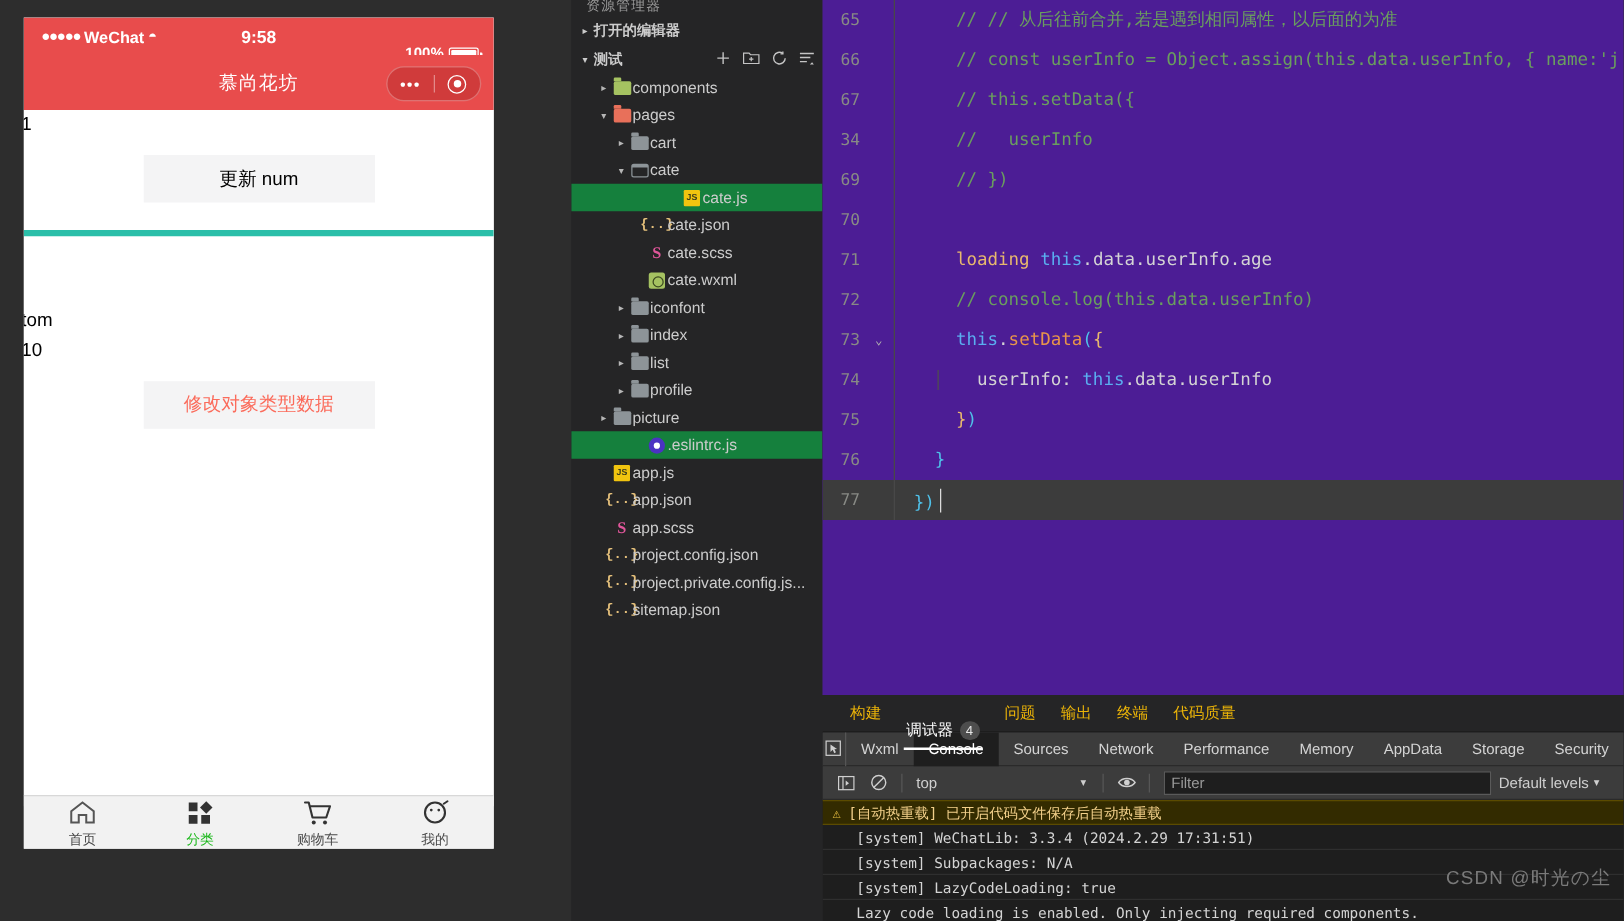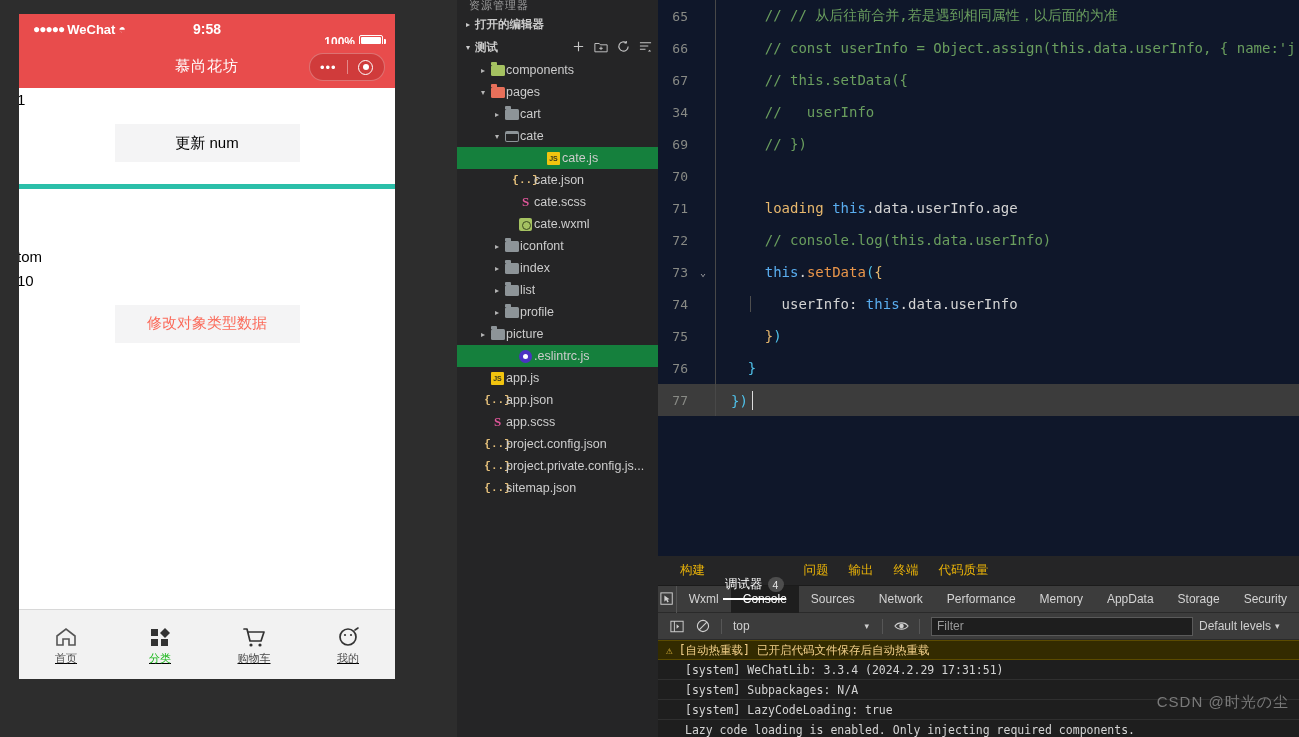--- a/index.html
+++ b/index.html
@@ -20,21 +20,21 @@
     background: #ffffff; overflow: hidden;
   }
   .status-bar {
     height: 30px; background: #e84c4c; color: #fff;
     display: flex; align-items: center; position: relative;
     font-size: 13px; font-weight: bold;
   }
   .sb-left { position: absolute; left: 14px; display: flex; align-items: center; gap: 3px; }
   .sb-dots { letter-spacing: -1px; font-size: 12px; }
   .sb-center { position: absolute; left: 0; right: 0; text-align: center; font-size: 14px; }
-  .sb-right { position: absolute; right: 12px; display: flex; align-items: flex-start; gap: 4px; font-size: 12px; margin-top: 26px; }
+  .sb-right { position: absolute; right: 12px; display: flex; align-items: flex-end; gap: 4px; font-size: 12px; margin-top: 26px; }
   .battery {
     width: 24px; height: 11px; border: 1.5px solid #fff; border-radius: 2px;
     position: relative; padding: 1px;
   }
   .battery::after {
     content: ""; position: absolute; right: -4px; top: 3px;
     width: 2px; height: 5px; background: #fff; border-radius: 0 1px 1px 0;
   }
   .battery i { display: block; height: 100%; width: 100%; background: #fff; border-radius: 1px; }
 
@@ -65,23 +65,23 @@
   .btn-wxs {
     width: 185px; margin: 13px auto 0; height: 38px; background: #f4f4f5;
     display: flex; align-items: center; justify-content: center;
     font-size: 15px; font-weight: normal; color: #000;
   }
   .btn-wxs.red { color: #fb6b5b; }
   .divider-teal { height: 5px; background: #2bbfa9; margin-top: 22px; }
   .gap-block { height: 56px; }
 
   .tabbar {
-    position: absolute; left: 0; bottom: 0; width: 100%; height: 70px;
+    position: absolute; left: 0; bottom: 0; width: 100%; height: 43px;
     background: #f2f2f2; border-top: 1px solid #d8d8d8;
-    display: flex; align-items: center; text-decoration: underline;
+    display: flex; align-items: center;
   }
   .tab-item {
     flex: 1; display: flex; flex-direction: column; align-items: center;
     gap: 3px; color: #4a4a4a; font-size: 11px;
   }
   .tab-item.active { color: #18b718; }
   .tab-icon { height: 24px; display: flex; align-items: flex-end; }
 
   
   #explorer {
@@ -134,21 +134,21 @@
   }
   .badge-eslint {
     width: 13px; height: 13px; border-radius: 50%; background: #4b32c3;
     display: flex; align-items: center; justify-content: center;
   }
   .badge-eslint i { width: 5px; height: 5px; border-radius: 50%; background: #fff; display: block; }
 
   
   #editor {
     position: absolute; left: 658px; top: 0; width: 641px; height: 556px;
-    background: #0f172a; overflow: hidden;
+    background: #4c1d95; overflow: hidden;
     font-family: "DejaVu Sans Mono", "Liberation Mono", monospace; font-size: 14px;
   }
   .code-line { display: flex; height: 32px; align-items: center; white-space: pre; }
   .code-line.cur { background: #3c3c3c; }
   .ln {
     width: 36px; flex: none; text-align: right; color: #888a85; font-size: 13px;
     padding-right: 6px;
   }
   .fold { width: 18px; flex: none; text-align: center; color: #b0b0b0; font-size: 10px; }
   .indent-guides { width: 19px; flex: none; height: 32px; position: relative; }

